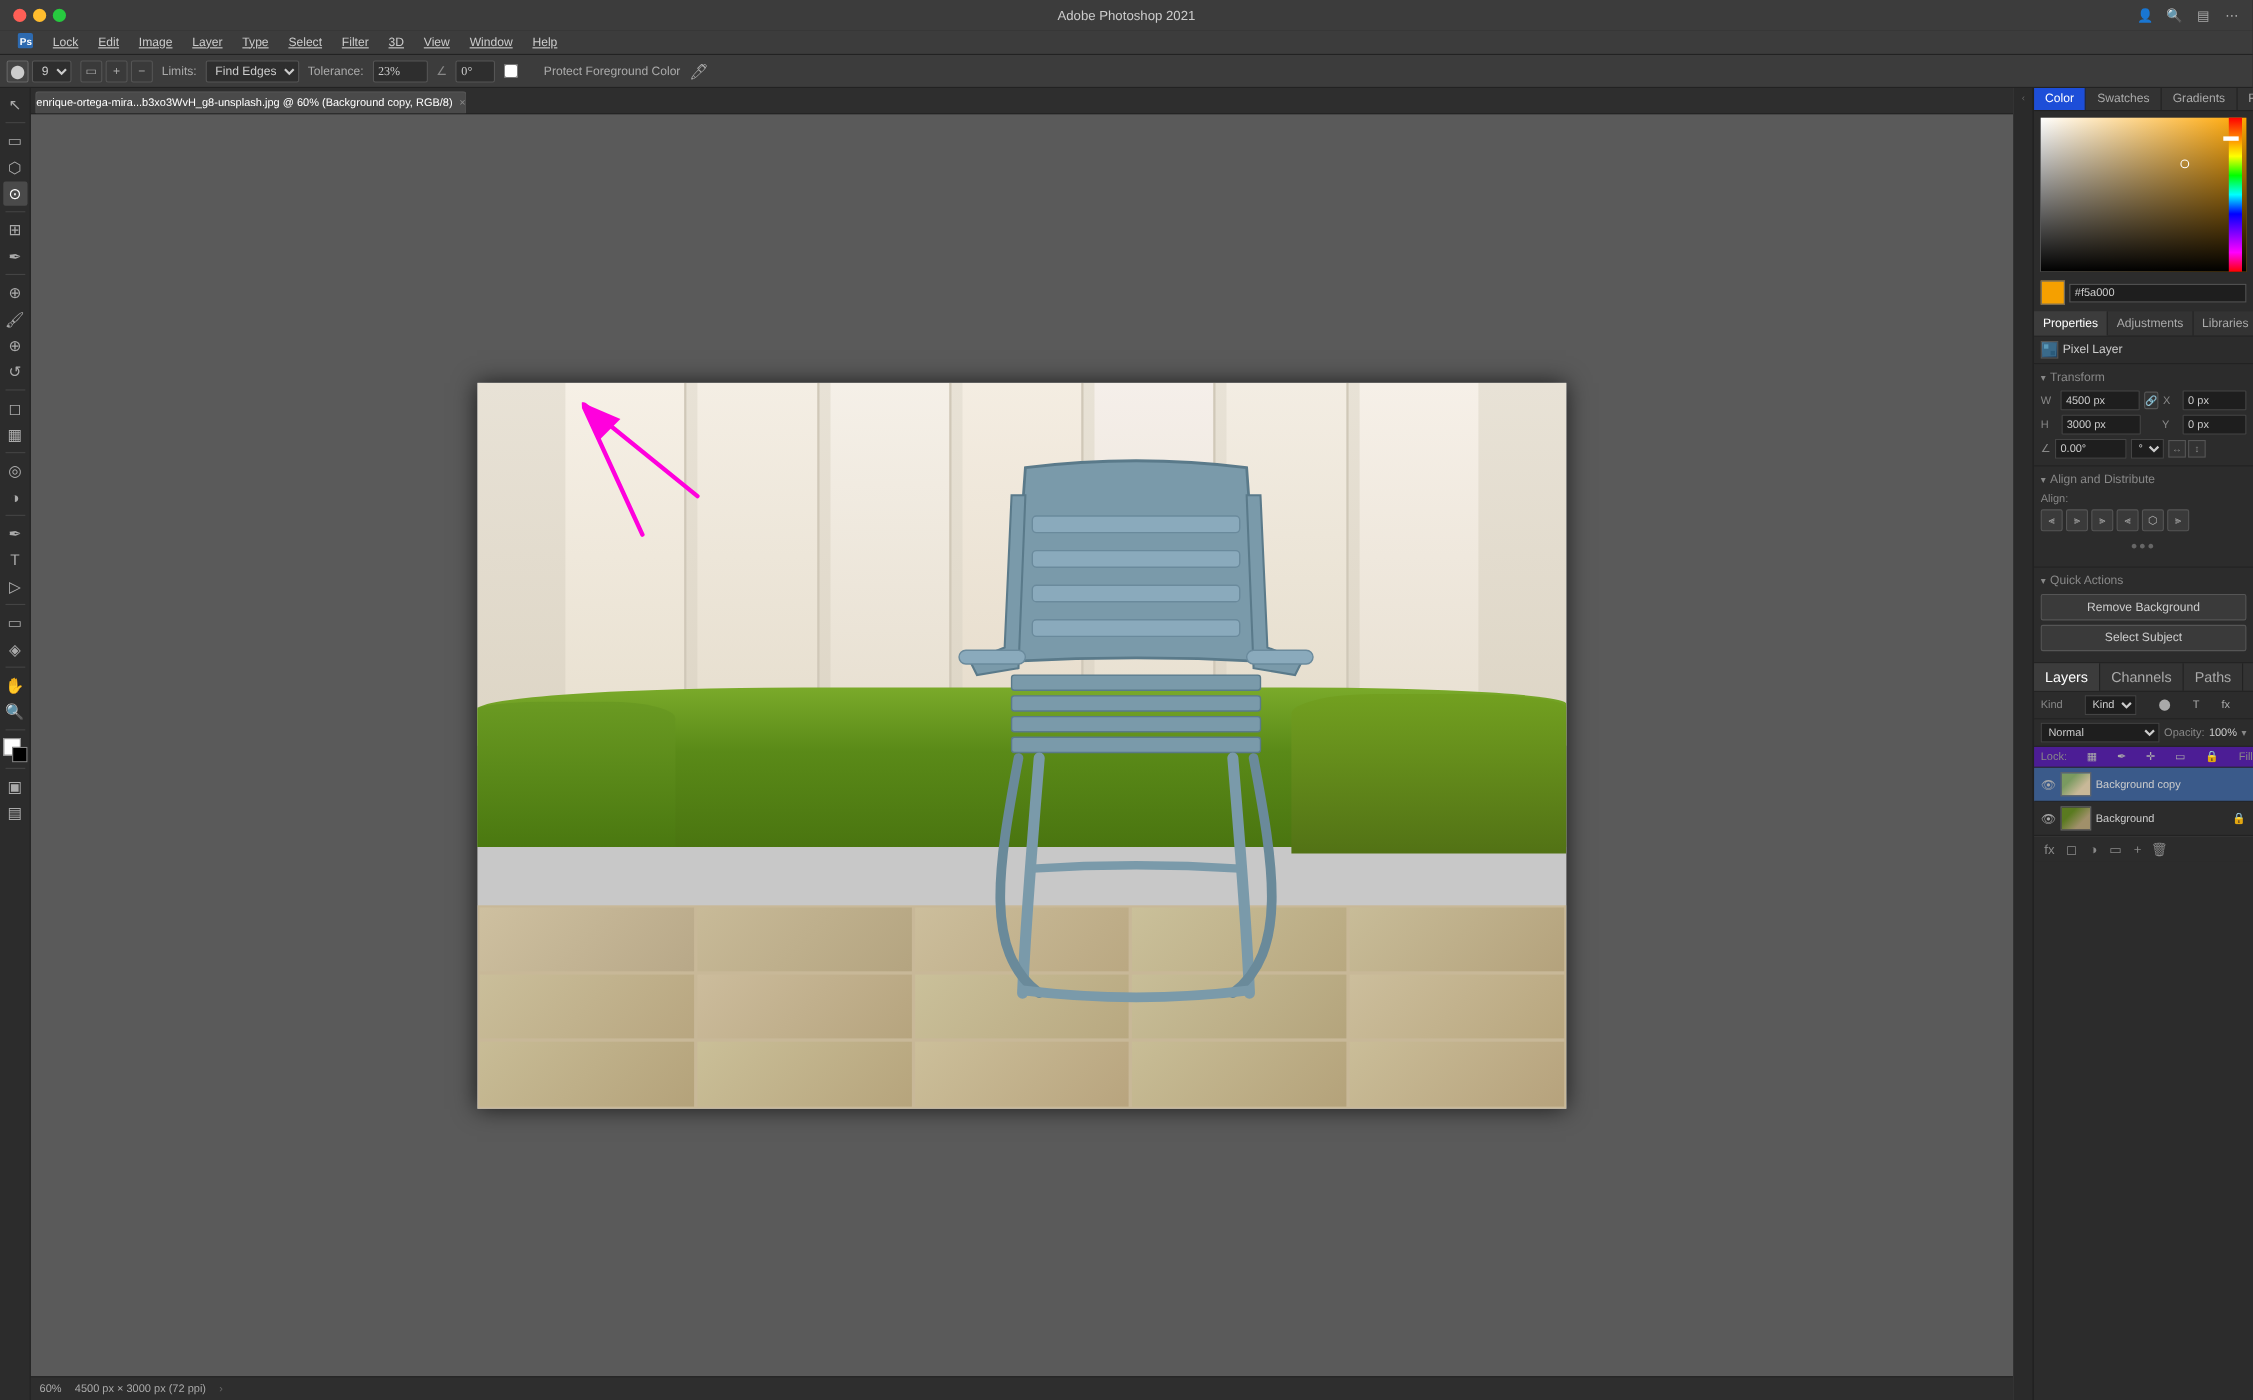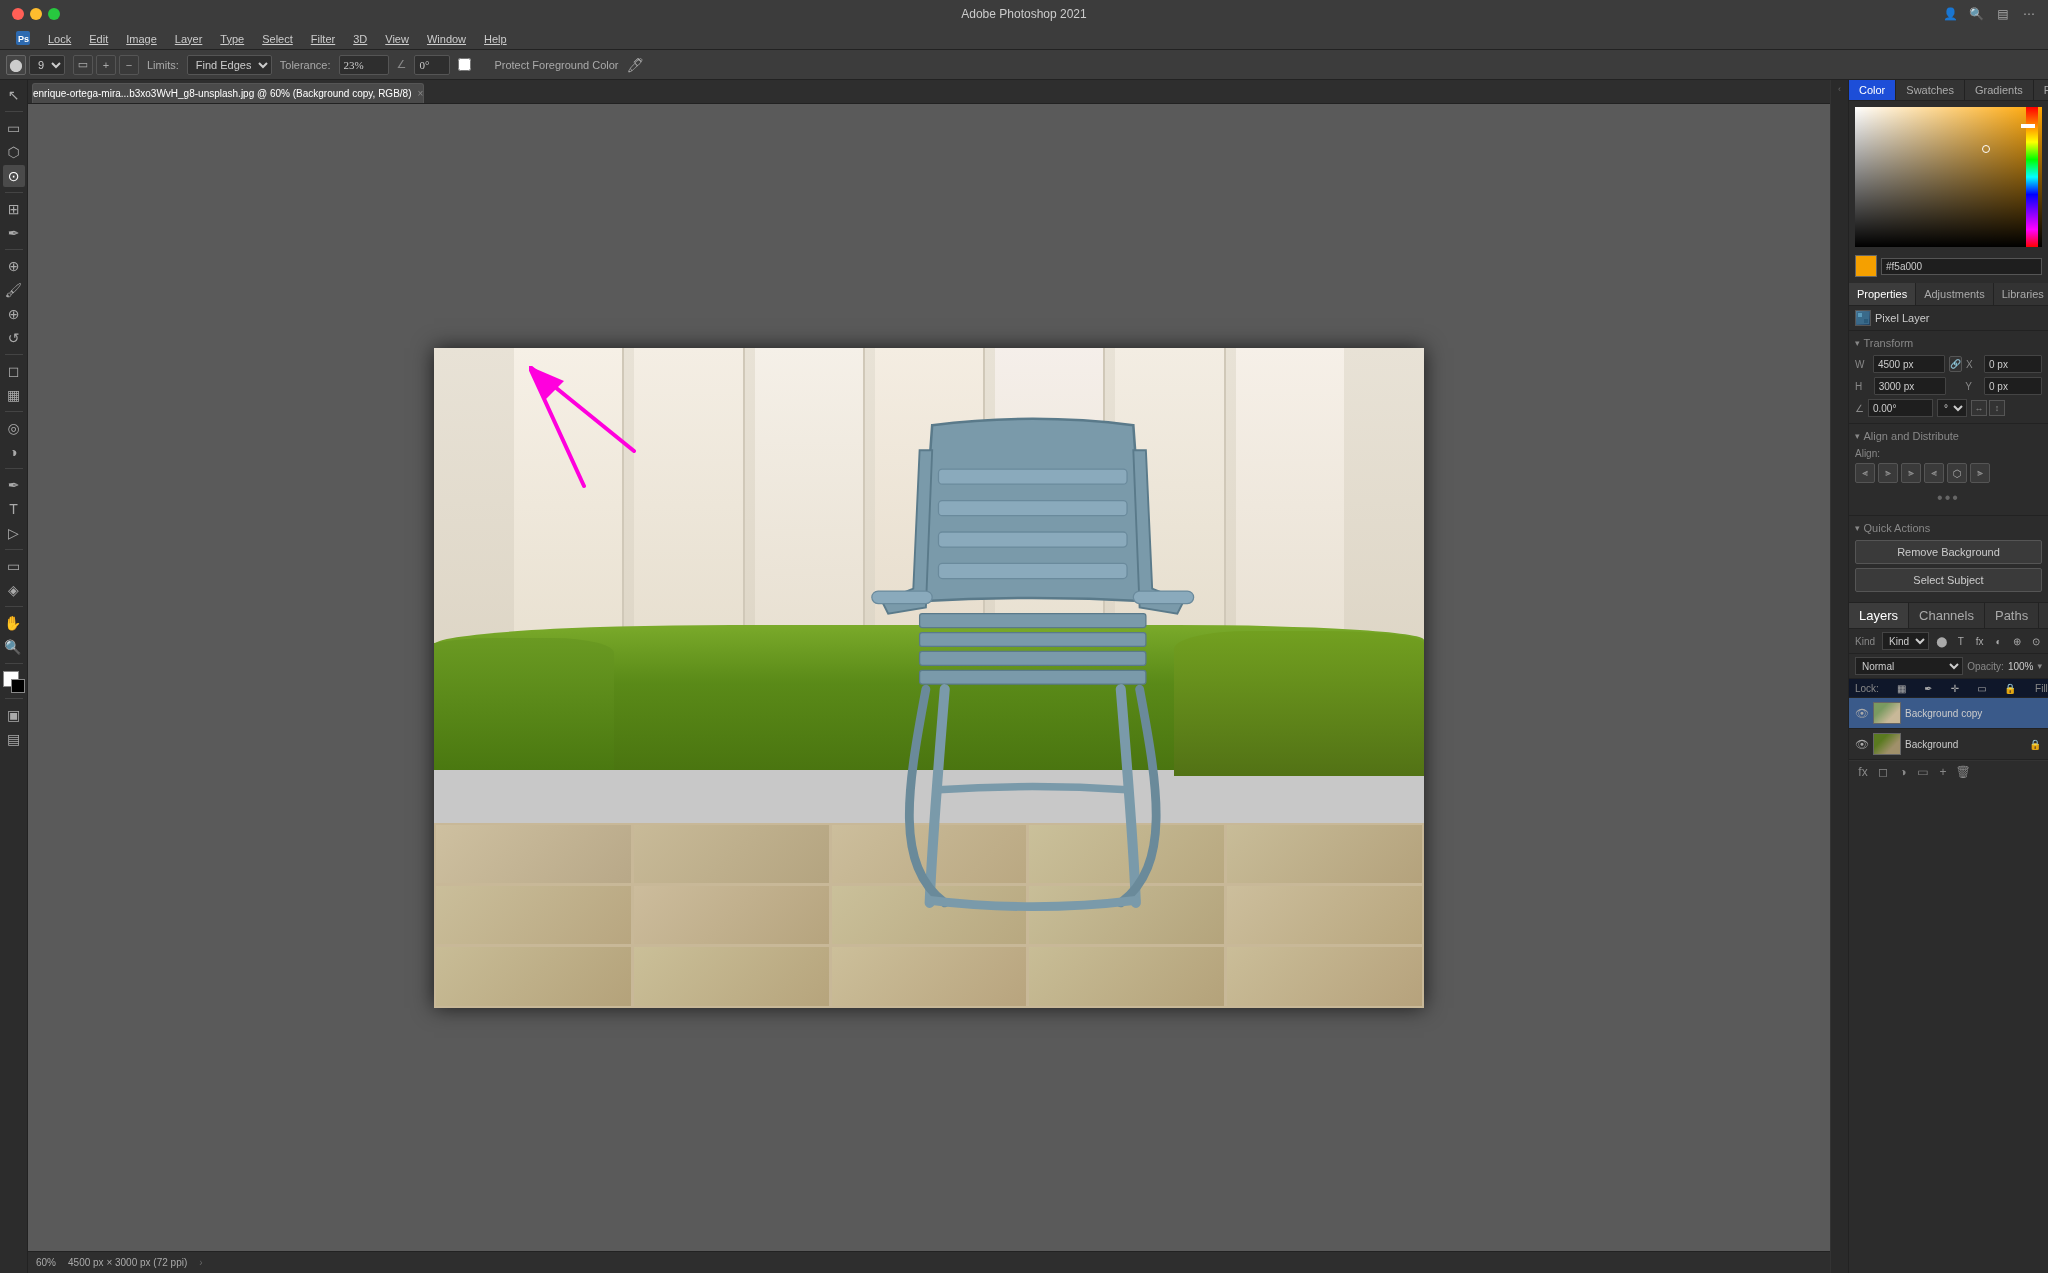--- a/index.html
+++ b/index.html
@@ -441,21 +441,21 @@
       color: #aaa;
       cursor: pointer;
       border-right: 1px solid #222;
     }
     .layers-tab.active { color: #fff; background: #3c3c3c; }
 
     .layers-toolbar {
       display: flex;
       align-items: center;
       padding: 3px 6px;
-      gap: 7px;
+      gap: 20px;
       background: #2c2c2c;
       border-bottom: 1px solid #222;
     }
     .layers-kind-select {
       background: #1e1e1e;
       border: 1px solid #444;
       color: #ccc;
       font-size: 10px;
       height: 18px;
       padding: 0 2px;
@@ -500,21 +500,21 @@
     .opacity-arrow {
       font-size: 9px;
       color: #888;
     }
 
     .lock-row {
       display: flex;
       align-items: center;
       padding: 2px 6px;
       gap: 18px;
-      background: #0f172a;
+      background: #4c1d95;
       border-bottom: 1px solid #222;
     }
     .lock-label {
       font-size: 10px;
       color: #888;
     }
     .lock-icon-btn {
       width: 14px;
       height: 14px;
       display: flex;

